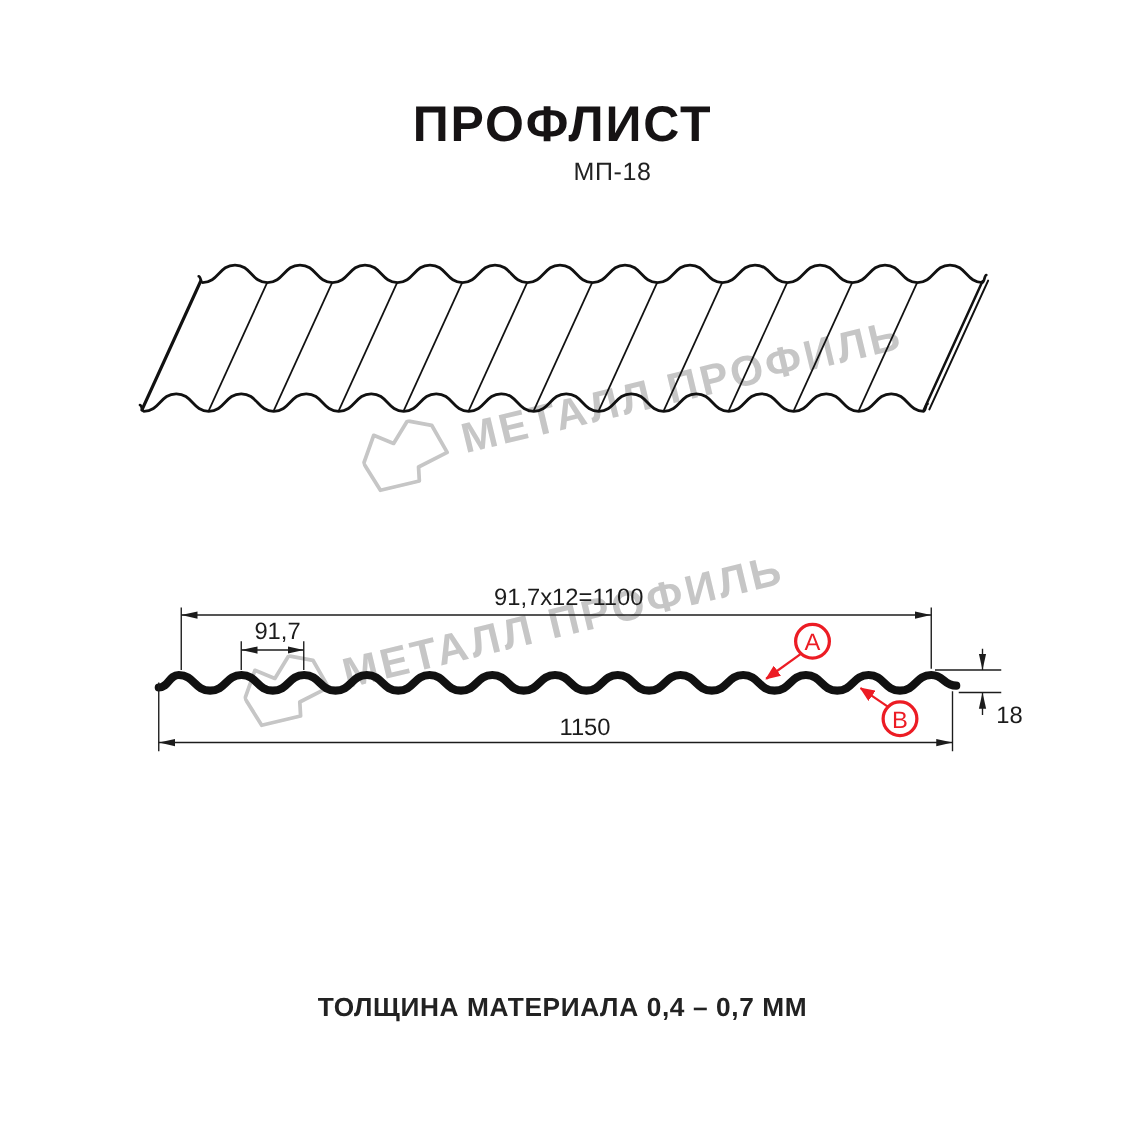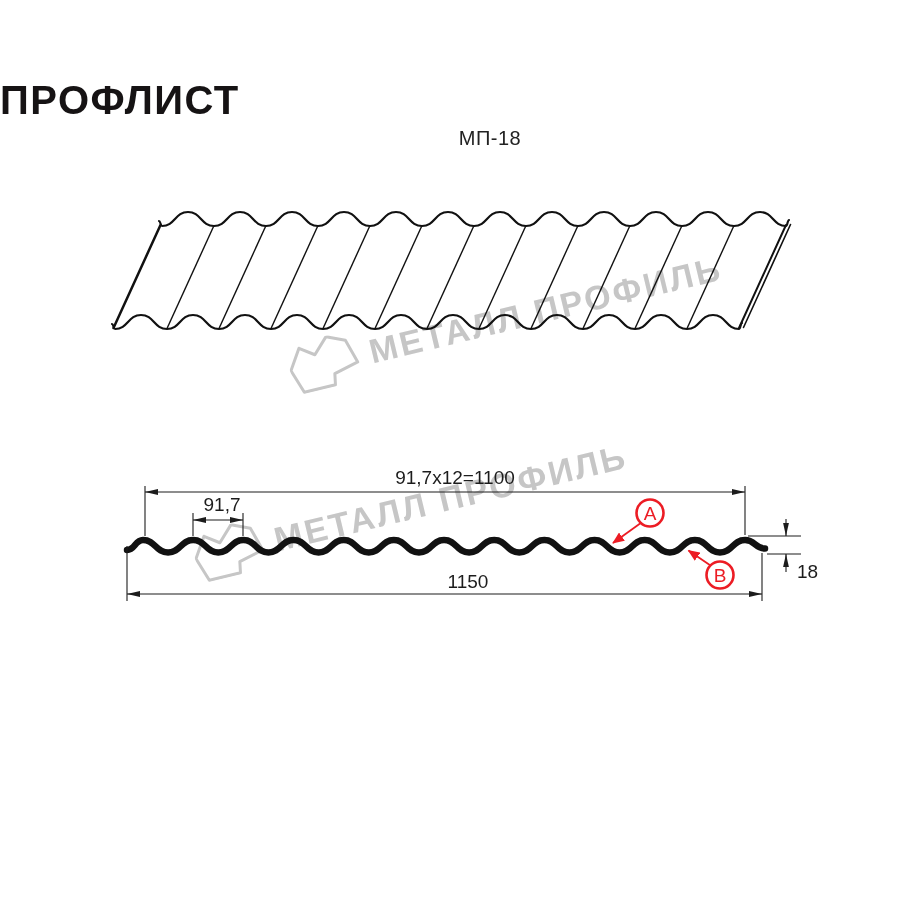--- a/index.html
+++ b/index.html
@@ -1,18 +1,18 @@
 <!DOCTYPE html>
 <html><head>
 <meta charset="utf-8">
 <style>
   html,body{margin:0;padding:0;background:#fff;}
   .page{position:relative;width:900px;height:900px;background:#fff;overflow:hidden;
         font-family:"Liberation Sans",sans-serif;}
-  .title{position:absolute;top:78px;left:0;width:900px;text-align:left;
+  .title{position:absolute;top:78px;left:0;width:900px;text-align:center;
          font-size:40px;font-weight:700;letter-spacing:1.5px;color:#161314;margin:0;}
   .subtitle{position:absolute;top:127px;left:0;width:900px;text-align:center;
             font-size:20px;font-weight:500;letter-spacing:.5px;color:#222;padding-left:40px;}
   .footer{position:absolute;top:795px;left:0;width:900px;text-align:center;
           font-size:21px;font-weight:600;letter-spacing:.5px;color:#222;}
   .wm{position:absolute;display:flex;align-items:center;gap:10px;white-space:nowrap;
       transform:rotate(-13.5deg);transform-origin:left center;z-index:1;}
   .wm-text{font-weight:700;font-size:34px;letter-spacing:2.5px;color:#c6c6c6;}
   svg.draw{position:absolute;left:0;top:0;z-index:2;}
   .dim-line{stroke:#1c1c1c;stroke-width:1.1;fill:none;}
@@ -100,13 +100,14 @@
     <g>
       <line class="red-stroke" x1="641.5" y1="522.5" x2="613" y2="543" stroke-width="1.8" marker-end="url(#mk-red)"></line>
       <circle class="red-stroke" cx="650" cy="513" r="13.5" stroke-width="2.6"></circle>
       <text class="red-text" x="650" y="520" text-anchor="middle">A</text>
       <line class="red-stroke" x1="710.5" y1="565.5" x2="688.5" y2="550.5" stroke-width="1.8" marker-end="url(#mk-red)"></line>
       <circle class="red-stroke" cx="720" cy="575" r="13.5" stroke-width="2.6"></circle>
       <text class="red-text" x="720" y="582" text-anchor="middle">B</text>
     </g>
   </svg>
 
+  <div class="footer">ТОЛЩИНА МАТЕРИАЛА 0,4 – 0,7 ММ</div>
 </div>
 
 </body></html>

